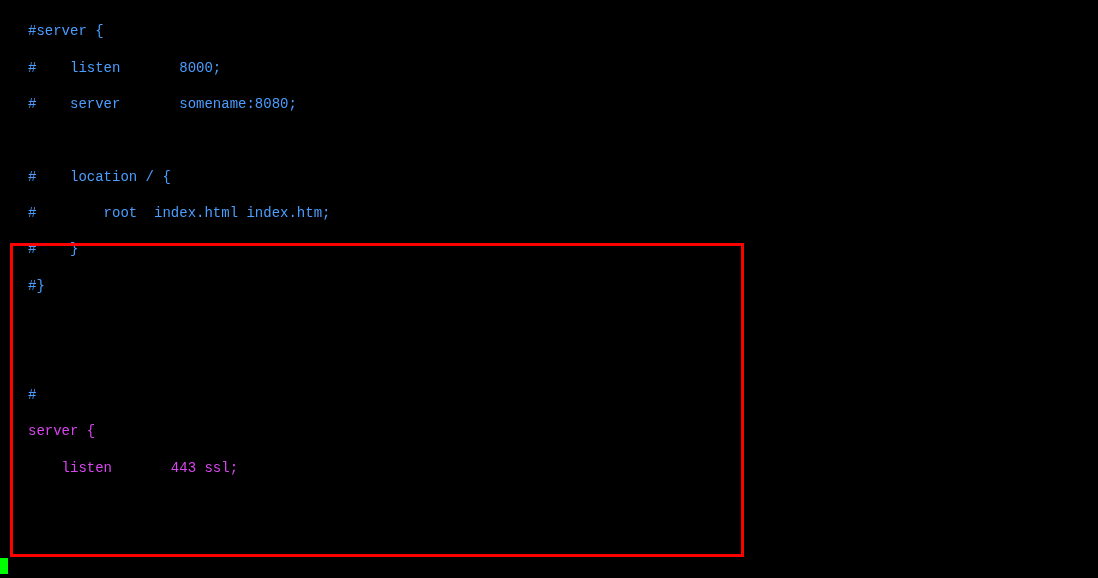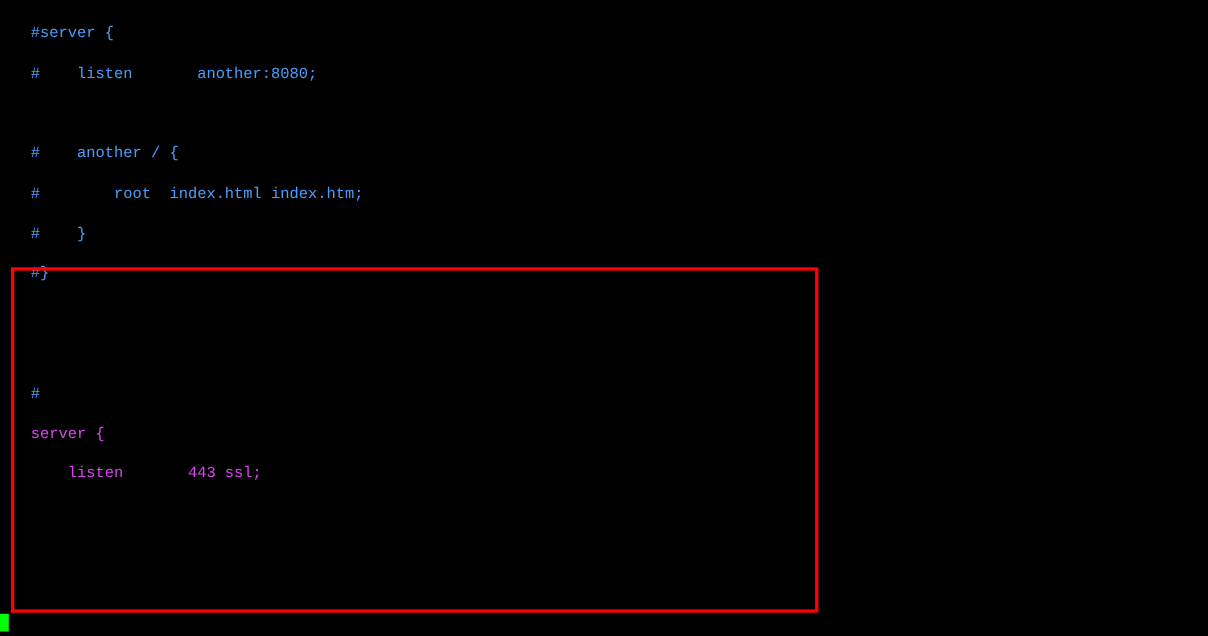--- a/index.html
+++ b/index.html
@@ -49,23 +49,24 @@
     }
     .line {
       padding-left: 28px;
     }
   </style>
 </head>
 <body>
 
 <div class="code-container">
 <div class="line comment">#server {</div>
-<div class="line comment">#    listen       another:8080;</div>
+<div class="line comment">#    listen       8000;</div>
+<div class="line comment">#    server       somename:8080;</div>
 <div class="line">&nbsp;</div>
-<div class="line comment">#    another / {</div>
+<div class="line comment">#    location / {</div>
 <div class="line comment">#        root  index.html index.htm;</div>
 <div class="line comment">#    }</div>
 <div class="line comment">#}</div>
 <div class="line">&nbsp;</div>
 <div class="line">&nbsp;</div>
 <div class="line comment">#</div>
 <div class="line normal">server {</div>
 <div class="line normal">    listen       443 ssl;</div>
 
 

